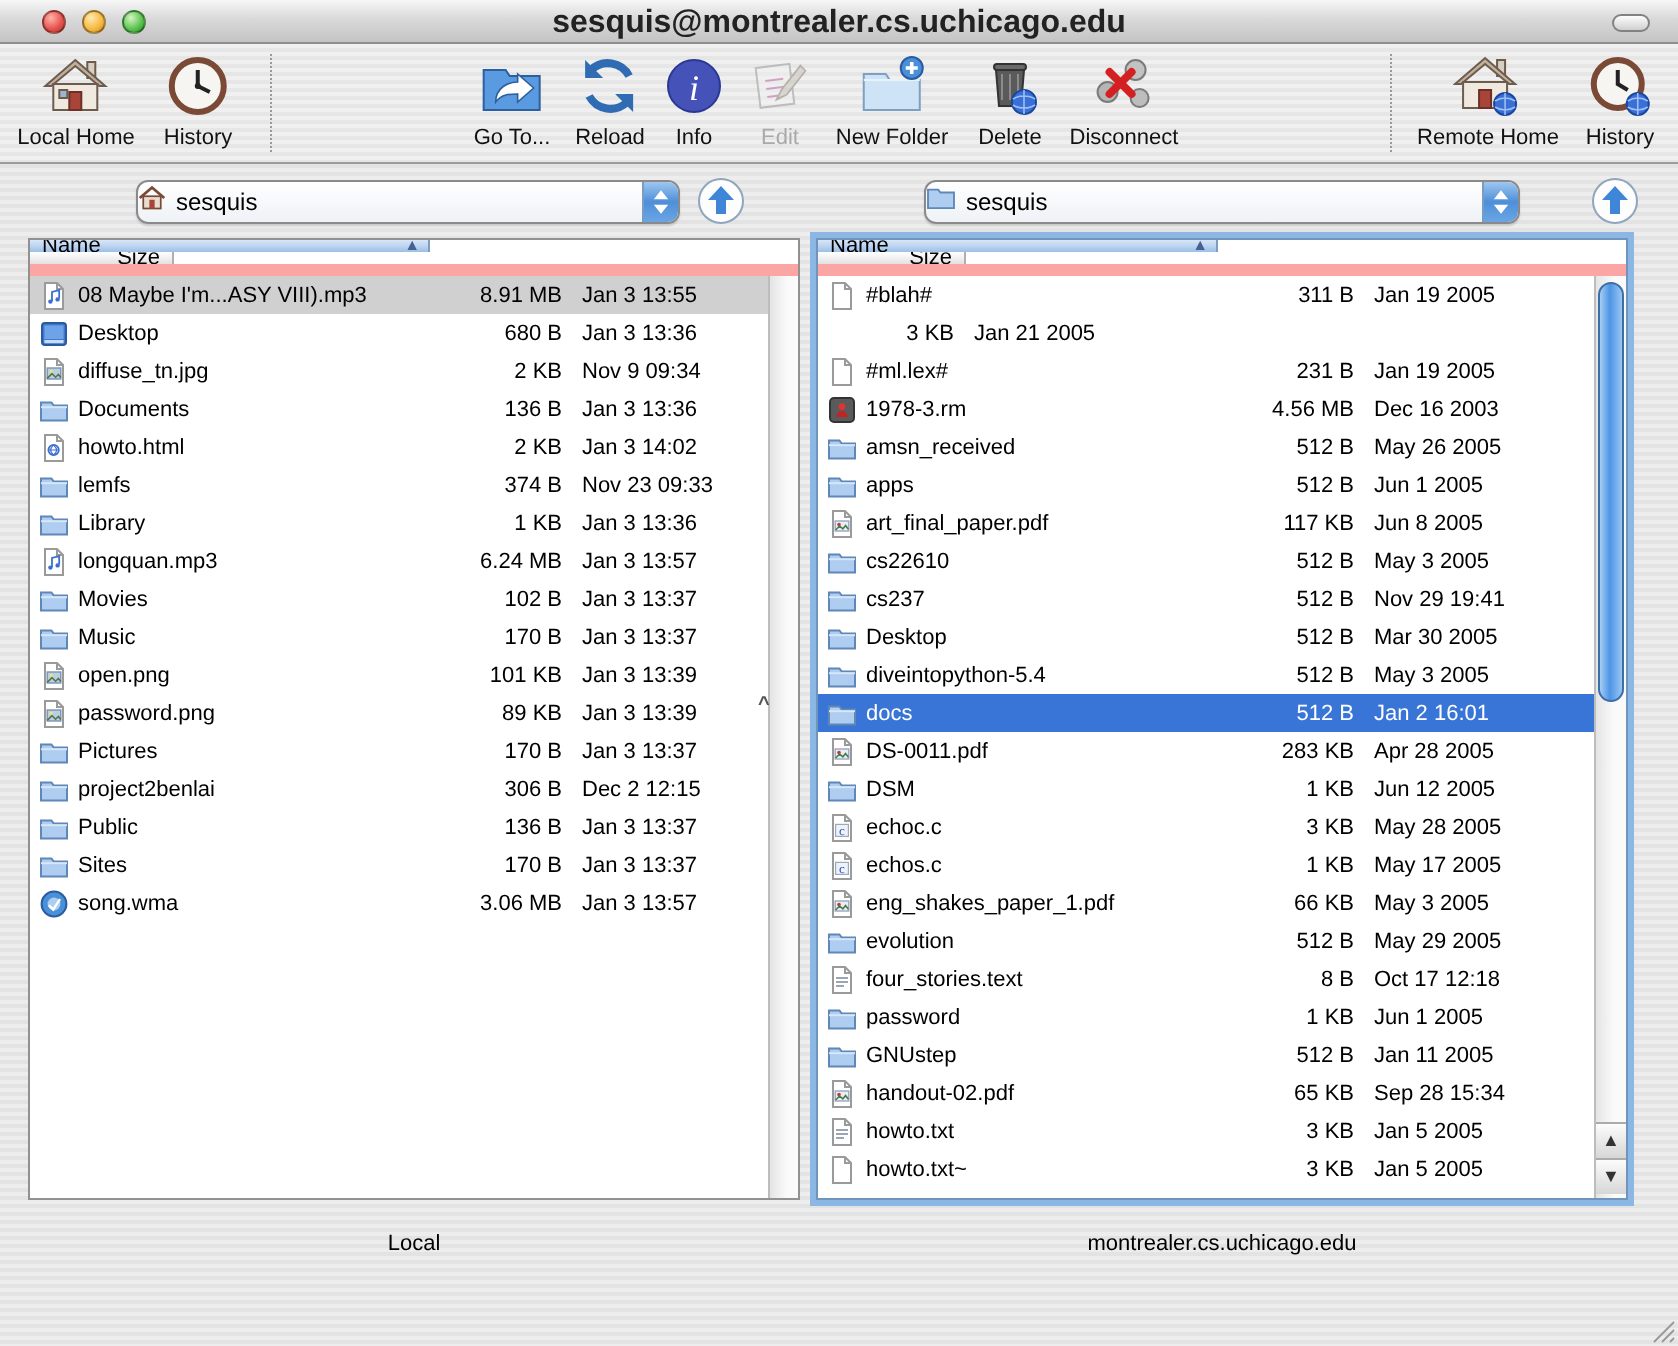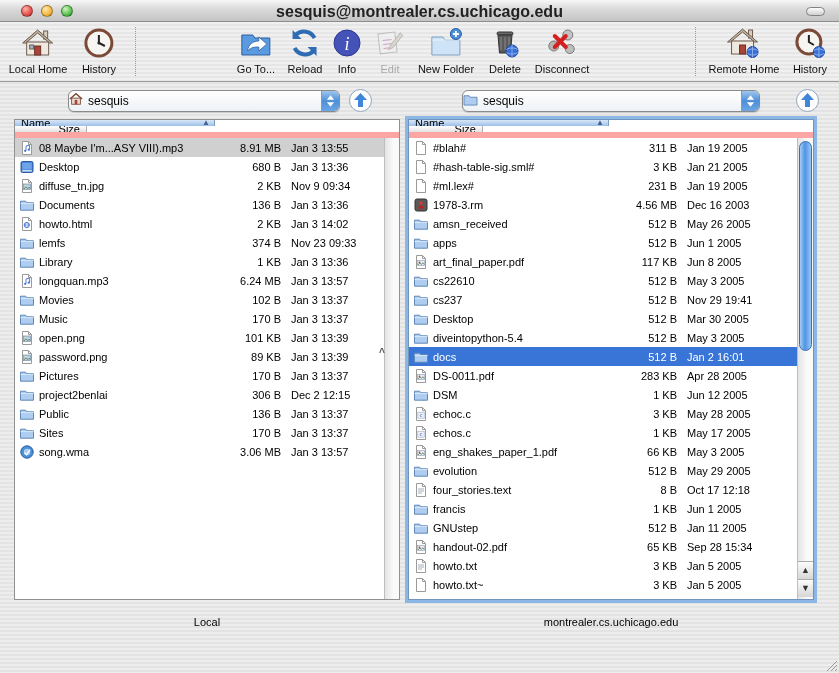--- a/index.html
+++ b/index.html
@@ -552,29 +552,20 @@
                 <path d="M3.5 1.5h6l3 3v10h-9z" fill="#fff" stroke="#9a9a9a"></path>
                 <path d="M9.5 1.5v3h3" fill="none" stroke="#9a9a9a"></path>
               </svg>
             </span>
             <span>#blah#</span>
           </span>
           <span class="cell size">311 B</span>
           <span class="cell date">Jan 19 2005</span>
         </div>
         <div class="file-row">
-          <span class="cell name">
-            <span class="fi">
-              <svg width="16" height="16" viewBox="0 0 16 16">
-                <path d="M3.5 1.5h6l3 3v10h-9z" fill="#fff" stroke="#9a9a9a"></path>
-                <path d="M9.5 1.5v3h3" fill="none" stroke="#9a9a9a"></path>
-              </svg>
-            </span>
-            <span>#hash-table-sig.sml#</span>
-          </span>
           <span class="cell size">3 KB</span>
           <span class="cell date">Jan 21 2005</span>
         </div>
         <div class="file-row">
           <span class="cell name">
             <span class="fi">
               <svg width="16" height="16" viewBox="0 0 16 16">
                 <path d="M3.5 1.5h6l3 3v10h-9z" fill="#fff" stroke="#9a9a9a"></path>
                 <path d="M9.5 1.5v3h3" fill="none" stroke="#9a9a9a"></path>
               </svg>
@@ -808,21 +799,21 @@
           <span class="cell date">Oct 17 12:18</span>
         </div>
         <div class="file-row">
           <span class="cell name">
             <span class="fi">
               <svg width="16" height="16" viewBox="0 0 16 16">
                 <path d="M1.5 4.2h5.2l1.2 1.6h6.6v7.4H1.5z" fill="#aecdf0" stroke="#5f88b7"></path>
                 <path d="M1.5 6.6h13" stroke="#d6e7f9"></path>
               </svg>
             </span>
-            <span>francis</span>
+            <span>password</span>
           </span>
           <span class="cell size">1 KB</span>
           <span class="cell date">Jun 1 2005</span>
         </div>
         <div class="file-row">
           <span class="cell name">
             <span class="fi">
               <svg width="16" height="16" viewBox="0 0 16 16">
                 <path d="M1.5 4.2h5.2l1.2 1.6h6.6v7.4H1.5z" fill="#aecdf0" stroke="#5f88b7"></path>
                 <path d="M1.5 6.6h13" stroke="#d6e7f9"></path>

